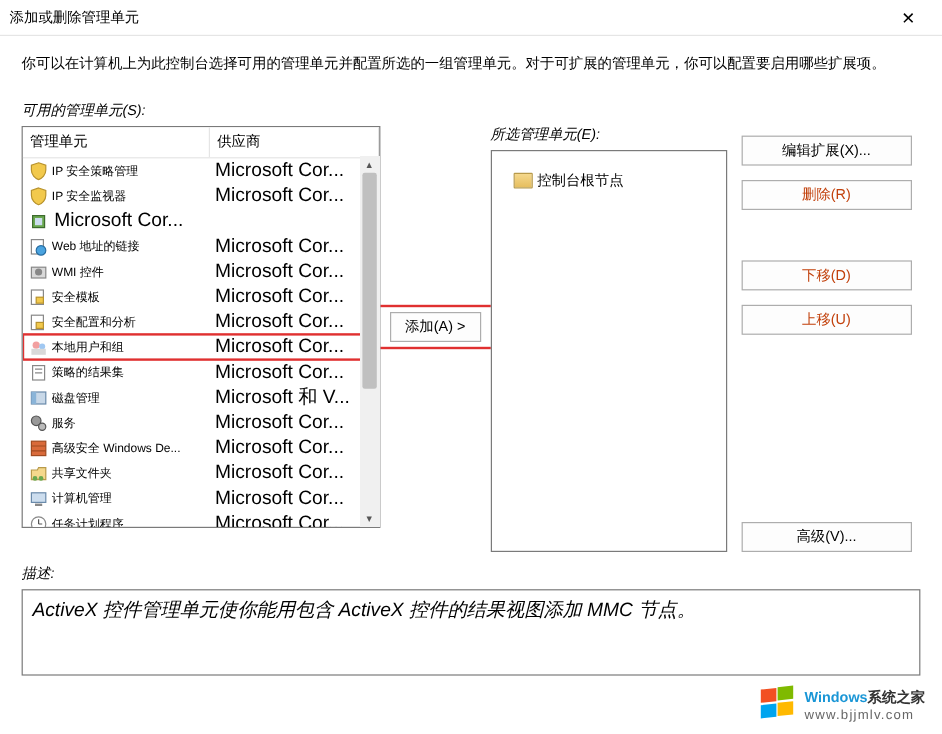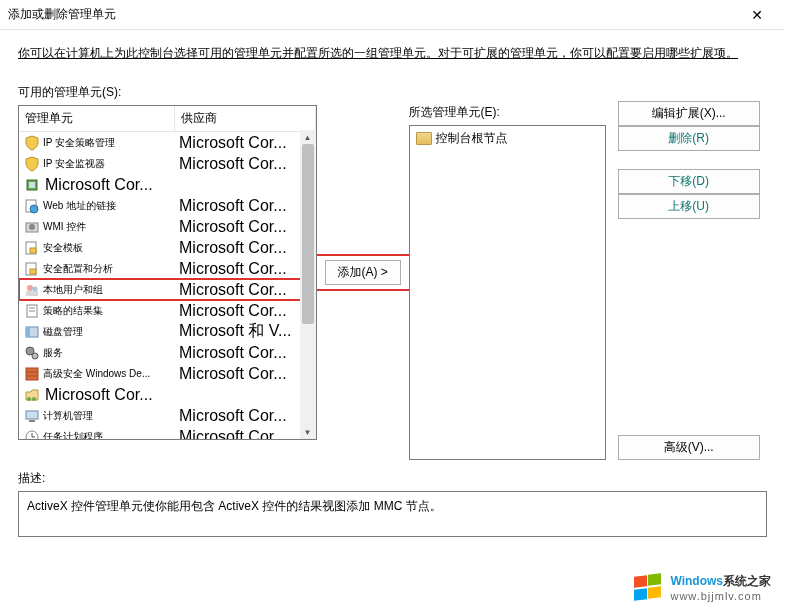--- a/index.html
+++ b/index.html
@@ -1,59 +1,59 @@
 <!DOCTYPE html>
 <html><head>
 <meta charset="utf-8">
 <style>
 * { box-sizing: border-box; margin: 0; padding: 0; font-family: "Microsoft YaHei", "Segoe UI", sans-serif; font-size: 12px; }
 body { background: #fff; width: 785px; height: 612px; position: relative; }
 .titlebar { height: 30px; display: flex; align-items: center; padding: 0 8px; border-bottom: 1px solid #e5e5e5; }
 .titlebar .title { flex: 1; font-size: 12px; }
 .titlebar .close { width: 40px; text-align: center; font-size: 14px; cursor: pointer; }
 .content { padding: 14px 18px 0 18px; }
-.instruction { font-size: 12px; line-height: 1.5; margin-bottom: 22px; text-decoration: underline; }
+.instruction { font-size: 12px; line-height: 1.5; margin-bottom: 22px; }
 .main-area { display: flex; gap: 0; }
 .left-panel { width: 300px; }
 .mid-panel { width: 92px; display: flex; flex-direction: column; align-items: center; justify-content: center; }
 .right-panel { width: 198px; margin-top: 20px; }
-.far-right { width: 150px; margin-left: 12px; display: flex; flex-direction: column; }
-.panel-label { font-size: 12px; margin-bottom: 4px; display: block; }
+.far-right { width: 150px; margin-left: 12px; display: flex; flex-direction: column; gap: 12px; }
+.panel-label { font-size: 12px; margin-bottom: 4px; display: block; font-style: italic; }
 .listbox { border: 1px solid #7a7a7a; height: 335px; overflow: hidden; position: relative; background: #fff; }
 .listbox-header { display: flex; background: #fff; border-bottom: 1px solid #e5e5e5; align-items: flex-end; }
 .listbox-header .col { padding: 4px 6px; border-right: 1px solid #e5e5e5; font-size: 12px; }
 .col1 { width: 156px; }
 .col2 { flex: 1; }
 .listbox-body { overflow-y: auto; height: calc(100% - 24px); }
 .list-row { display: flex; align-items: center; height: 21px; padding-left: 4px; cursor: default; }
 .list-row .icon-cell { width: 18px; height: 16px; display: inline-flex; align-items: center; justify-content: center; margin-right: 2px; }
 .list-row .name-cell { width: 134px; overflow: hidden; white-space: nowrap; text-overflow: ellipsis; font-size: 10px; }
 .list-row .vendor-cell { flex: 1; overflow: hidden; white-space: nowrap; text-overflow: ellipsis; font-size: 16px; padding-left: 2px; }
 .list-row.highlighted { outline: 2px solid #e03030; outline-offset: -1px; }
 .scrollbar { position: absolute; right: 0; top: 24px; bottom: 0; width: 16px; background: #f0f0f0; }
 .scrollbar .thumb { position: absolute; left: 2px; right: 2px; top: 14px; height: 180px; background: #c0c0c0; border-radius: 2px; }
 .scrollbar .arrow { position: absolute; left: 0; right: 0; height: 14px; text-align: center; font-size: 9px; color: #555; line-height: 14px; }
 .scrollbar .arrow.up { top: 0; }
 .scrollbar .arrow.down { bottom: 0; }
 
-.selected-box { border: 1px solid #7a7a7a; height: 335px; background: #fff; padding: 2px; }
+.selected-box { border: 1px solid #7a7a7a; height: 335px; background: #fff; padding: 14px; }
 .tree-item { display: flex; align-items: center; gap: 4px; padding: 2px 4px; font-size: 12px; }
 .folder-icon { width: 16px; height: 13px; background: linear-gradient(#f5d88c,#e6be5e); border: 1px solid #b89a4a; border-radius: 1px; display: inline-block; }
 
 .btn { height: 25px; border: 1px solid #adadad; background: #fdfdfd; font-size: 12px; cursor: pointer; padding: 0 8px; min-width: 76px; }
-.btn:disabled { color: #0f766e; cursor: default; }
+.btn:disabled { color: #c2410c; cursor: default; }
 .btn-wide { width: 142px; }
 .add-btn { border: 2px solid #e03030; padding: 4px 14px; }
 .add-btn .btn { width: 76px; }
 
-.desc-section { margin-top: 10px; }
+.desc-section { margin-top: 10px; font-style: italic; }
 .desc-label { font-size: 12px; display: block; margin-bottom: 4px; }
-.desc-box { border: 1px solid #7a7a7a; height: 46px; padding: 6px 8px; font-size: 12px; background: #fff; }
-
-.watermark { position: absolute; right: 14px; bottom: 10px; display: flex; align-items: flex-end; gap: 6px; }
+.desc-box { border: 1px solid #7a7a7a; height: 72px; padding: 6px 8px; font-size: 16px; background: #fff; }
+
+.watermark { position: absolute; right: 14px; bottom: 10px; display: flex; align-items: flex-start; gap: 6px; }
 .wm-logo { width: 32px; height: 28px; position: relative; }
 .wm-logo .pane { position: absolute; width: 13px; height: 11px; }
 .wm-logo .p1 { background:#f25022; left:2px; top:2px; transform: skewY(-6deg);}
 .wm-logo .p2 { background:#7fba00; left:16px; top:0px; transform: skewY(-6deg);}
 .wm-logo .p3 { background:#00a4ef; left:2px; top:15px; transform: skewY(-6deg);}
 .wm-logo .p4 { background:#ffb900; left:16px; top:13px; transform: skewY(-6deg);}
 .wm-text { font-size: 14px; font-weight: 600; color: #333; }
 .wm-text .sub { display: block; font-size: 11px; font-weight: normal; color: #666; letter-spacing: 1px; }
 .wm-text .blue { color: #1a96d6; }
 </style>
@@ -199,20 +199,21 @@
               <span class="vendor-cell">Microsoft Cor...</span>
             </div>
             <div class="list-row">
               <span class="icon-cell">
                 <svg width="16" height="16">
                   <path d="M2 5h5l1-2h6v10H2z" fill="#f5d88c" stroke="#b89a4a"></path>
                   <circle cx="5" cy="12" r="2" fill="#6aa84f"></circle>
                   <circle cx="10" cy="12" r="2" fill="#6aa84f"></circle>
                 </svg>
               </span>
+              <span class="name-cell">共享文件夹</span>
               <span class="vendor-cell">Microsoft Cor...</span>
             </div>
             <div class="list-row">
               <span class="icon-cell">
                 <svg width="16" height="16">
                   <rect x="2" y="3" width="12" height="8" fill="#cde" stroke="#6a8aaa"></rect>
                   <rect x="5" y="12" width="6" height="2" fill="#888"></rect>
                 </svg>
               </span>
               <span class="name-cell">计算机管理</span>

